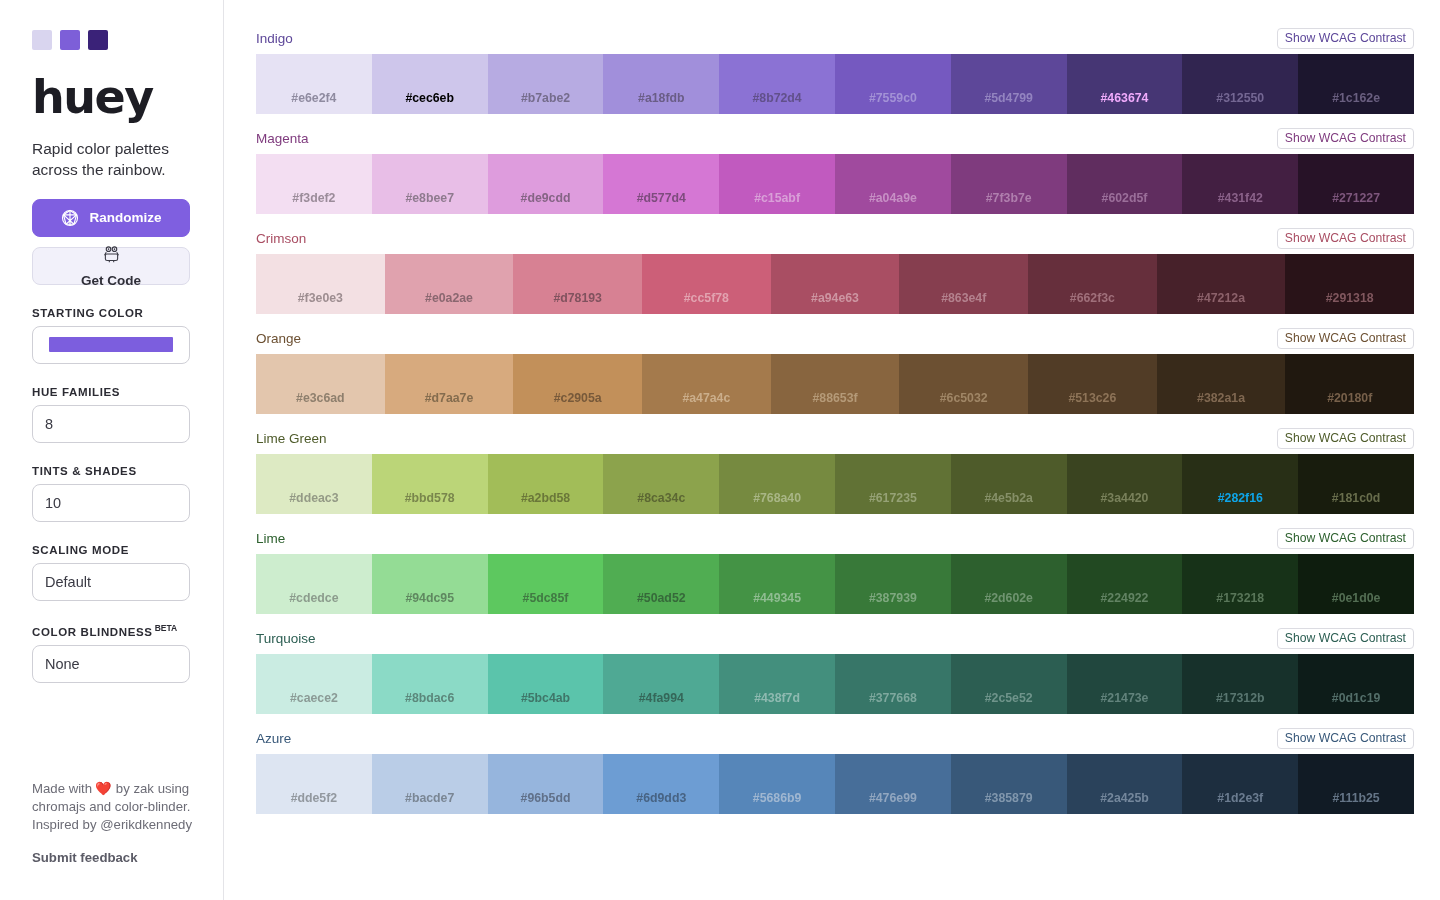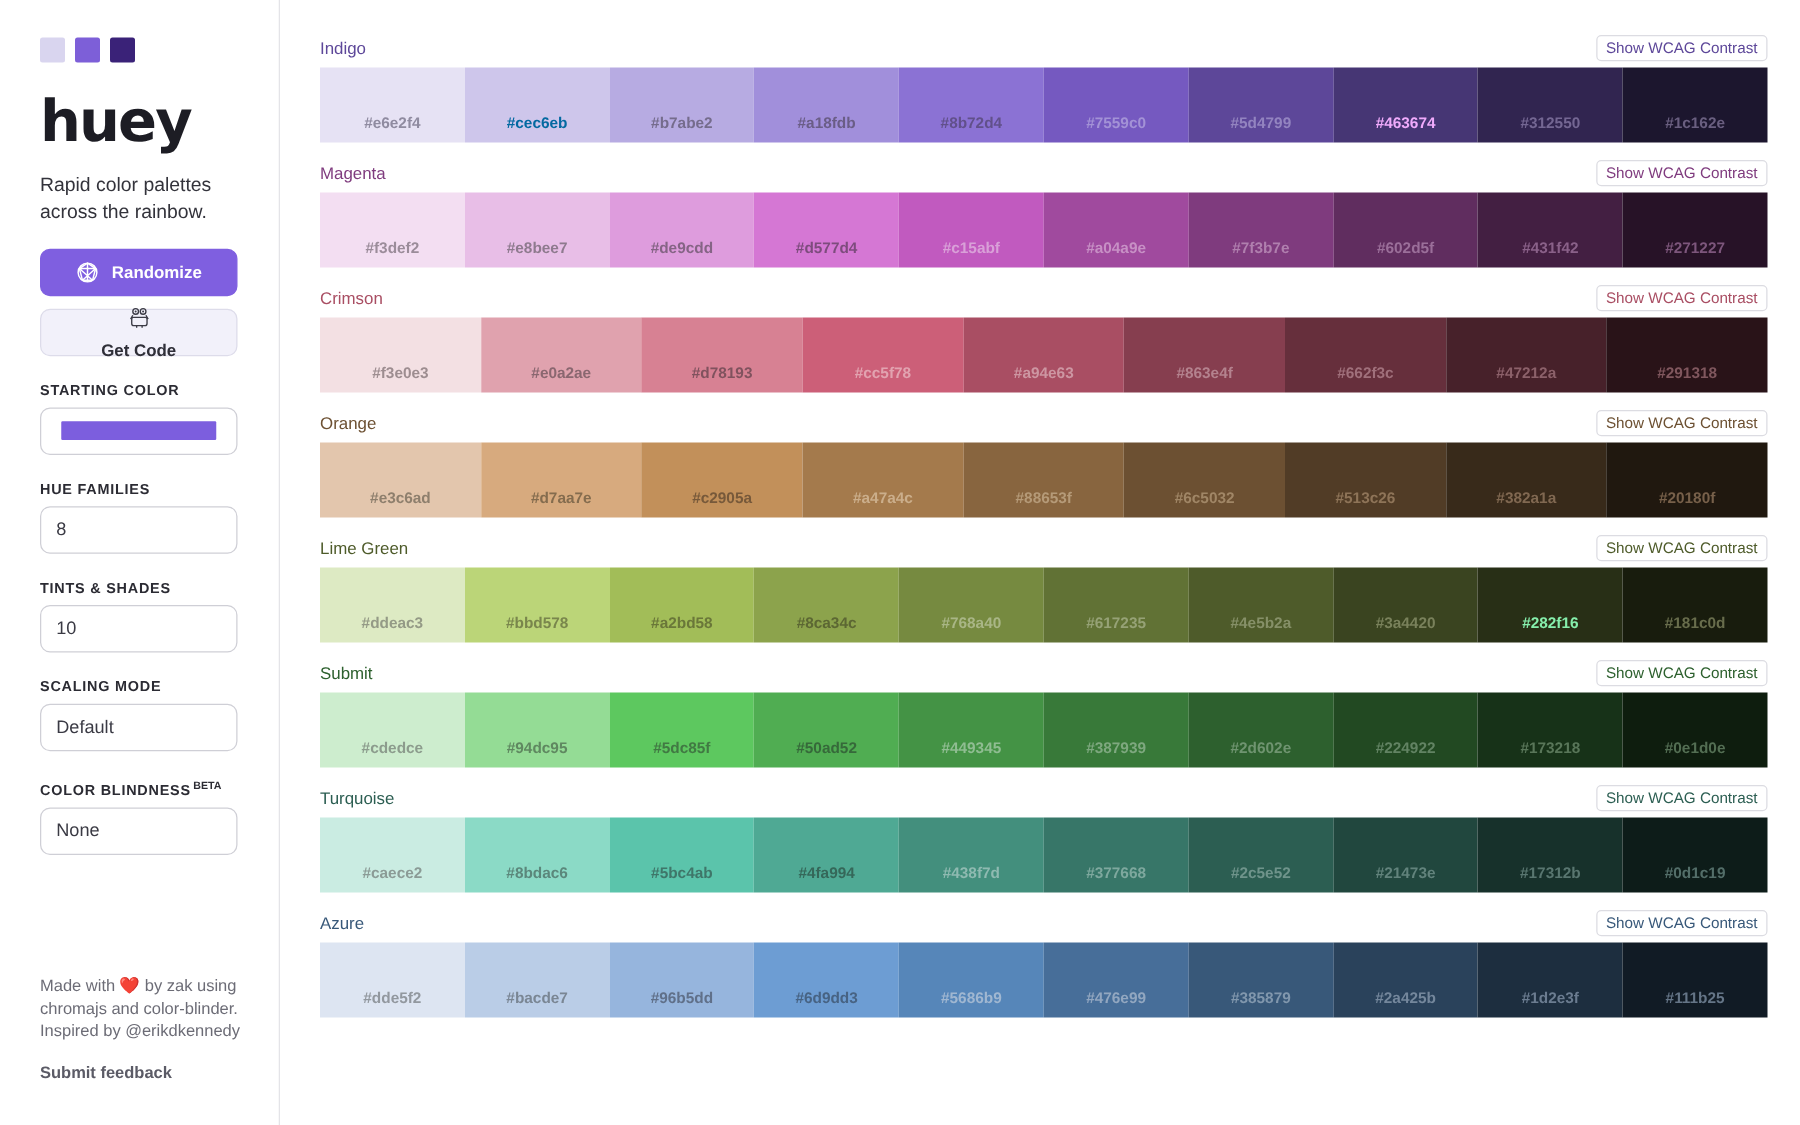--- a/index.html
+++ b/index.html
@@ -163,21 +163,21 @@
   </aside>
 
   <main class="main">
       <div class="palette">
         <div class="palette-head">
           <span class="palette-name" style="color: rgb(93, 71, 153);">Indigo</span>
           <button class="wcag-btn" style="color: rgb(93, 71, 153);">Show WCAG Contrast</button>
         </div>
         <div class="swatch-row">
           <div class="swatch" style="background: rgb(230, 226, 244); color: rgb(143, 139, 160);">#e6e2f4</div>
-          <div class="swatch" style="background: rgb(206, 198, 235); color: #0369a1;">#cec6eb</div>
+          <div class="swatch" style="background: rgb(206, 198, 235); color: #000000;">#cec6eb</div>
           <div class="swatch" style="background: rgb(183, 171, 226); color: rgb(117, 108, 140);">#b7abe2</div>
           <div class="swatch" style="background: rgb(161, 143, 219); color: rgb(106, 93, 134);">#a18fdb</div>
           <div class="swatch" style="background: rgb(139, 114, 212); color: rgb(97, 80, 138);">#8b72d4</div>
           <div class="swatch" style="background: rgb(117, 89, 192); color: rgb(163, 146, 214);">#7559c0</div>
           <div class="swatch" style="background: rgb(93, 71, 153); color: rgb(147, 132, 192);">#5d4799</div>
           <div class="swatch" style="background: rgb(70, 54, 116); color: #f0abfc;">#463674</div>
           <div class="swatch" style="background: rgb(49, 37, 80); color: rgb(116, 103, 147);">#312550</div>
           <div class="swatch" style="background: rgb(28, 22, 46); color: rgb(106, 95, 128);">#1c162e</div>
         </div>
       </div>
@@ -240,27 +240,27 @@
         </div>
         <div class="swatch-row">
           <div class="swatch" style="background: rgb(221, 234, 195); color: rgb(148, 154, 134);">#ddeac3</div>
           <div class="swatch" style="background: rgb(187, 213, 120); color: rgb(121, 134, 76);">#bbd578</div>
           <div class="swatch" style="background: rgb(162, 189, 88); color: rgb(106, 119, 57);">#a2bd58</div>
           <div class="swatch" style="background: rgb(140, 163, 76); color: rgb(92, 103, 51);">#8ca34c</div>
           <div class="swatch" style="background: rgb(118, 138, 64); color: rgb(169, 182, 134);">#768a40</div>
           <div class="swatch" style="background: rgb(97, 114, 53); color: rgb(150, 162, 118);">#617235</div>
           <div class="swatch" style="background: rgb(78, 91, 42); color: rgb(134, 144, 104);">#4e5b2a</div>
           <div class="swatch" style="background: rgb(58, 68, 32); color: rgb(121, 129, 91);">#3a4420</div>
-          <div class="swatch" style="background: rgb(40, 47, 22); color: #86efac; text-align: center;">#282f16</div>
+          <div class="swatch" style="background: rgb(40, 47, 22); color: #0ea5e9; text-align: center;">#282f16</div>
           <div class="swatch" style="background: rgb(24, 28, 13); color: rgb(104, 109, 76);">#181c0d</div>
         </div>
       </div>
       <div class="palette">
         <div class="palette-head">
-          <span class="palette-name" style="color: rgb(45, 96, 46);">Submit</span>
+          <span class="palette-name" style="color: rgb(45, 96, 46);">Lime</span>
           <button class="wcag-btn" style="color: rgb(45, 96, 46);">Show WCAG Contrast</button>
         </div>
         <div class="swatch-row">
           <div class="swatch" style="background: rgb(205, 237, 206); color: rgb(140, 156, 141);">#cdedce</div>
           <div class="swatch" style="background: rgb(148, 220, 149); color: rgb(95, 136, 96);">#94dc95</div>
           <div class="swatch" style="background: rgb(93, 200, 95); color: rgb(65, 121, 67);">#5dc85f</div>
           <div class="swatch" style="background: rgb(80, 173, 82); color: rgb(54, 105, 58);">#50ad52</div>
           <div class="swatch" style="background: rgb(68, 147, 69); color: rgb(144, 189, 146);">#449345</div>
           <div class="swatch" style="background: rgb(56, 121, 57); color: rgb(126, 168, 127);">#387939</div>
           <div class="swatch" style="background: rgb(45, 96, 46); color: rgb(111, 148, 112);">#2d602e</div>

